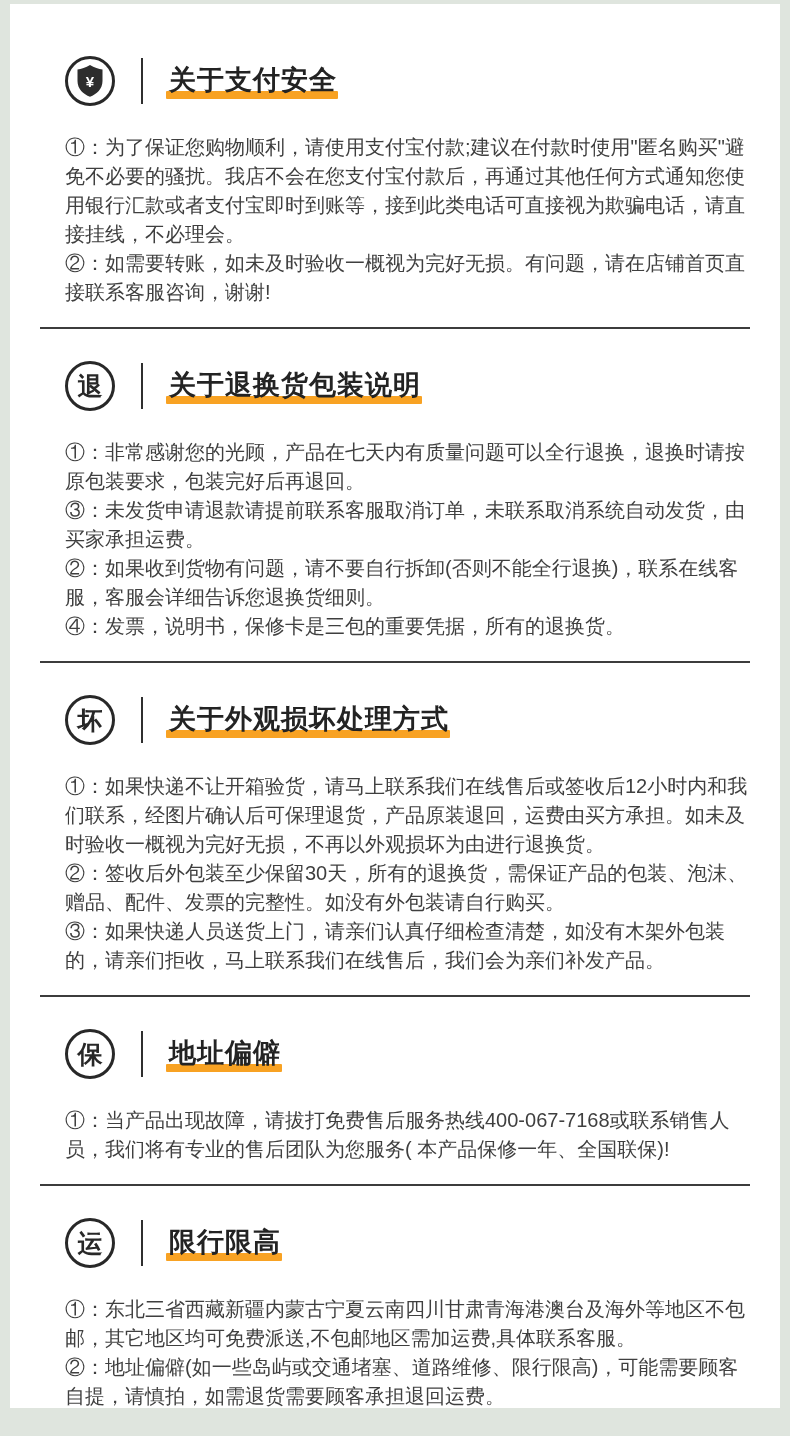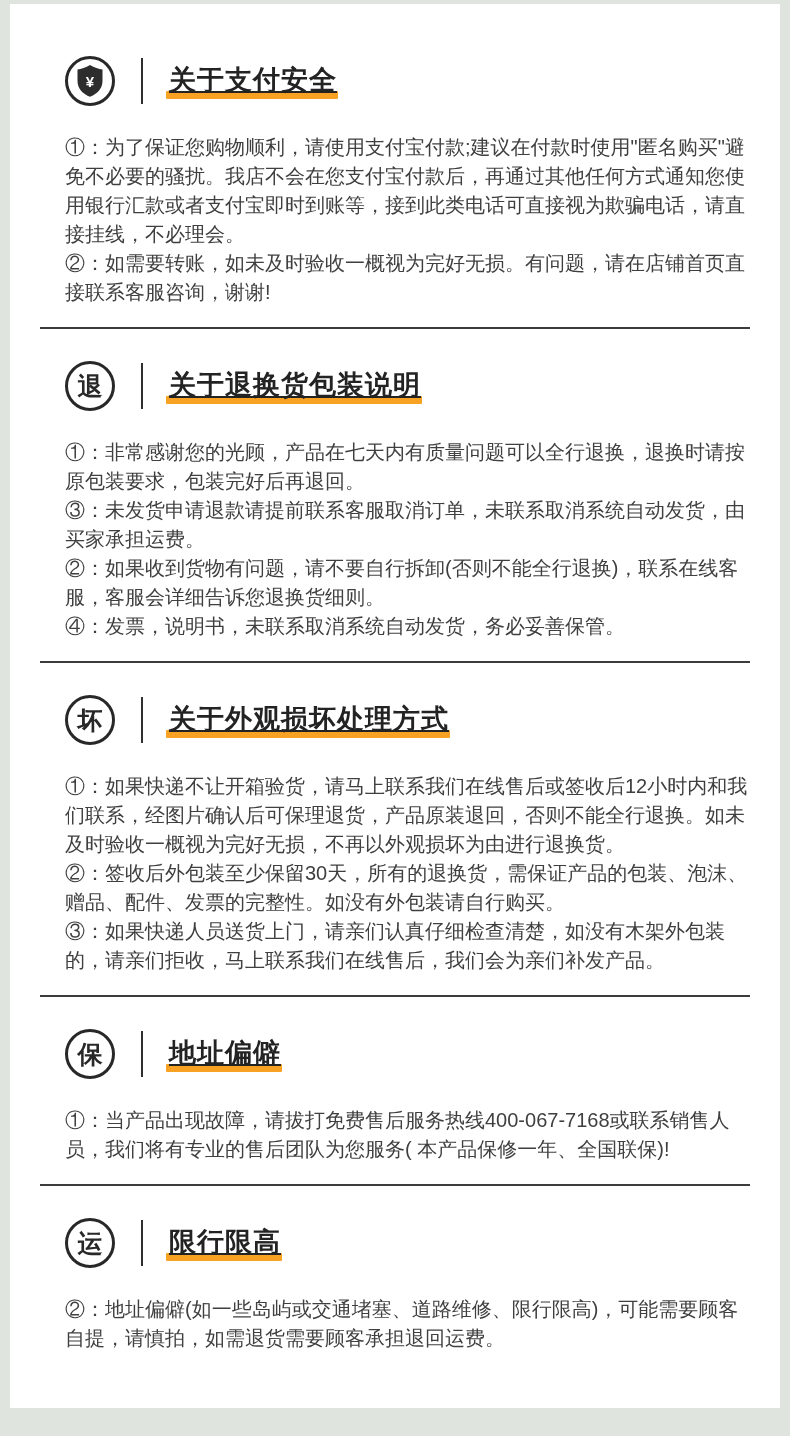--- a/index.html
+++ b/index.html
@@ -67,21 +67,21 @@
   .section-title .hl-bar {
     position: absolute;
     left: -3px;
     right: -1px;
     bottom: -3px;
     height: 8px;
     background: #f8a223;
     border-radius: 1px;
     z-index: 0;
   }
-  .section-title .t { position: relative; z-index: 1; text-decoration: underline; }
+  .section-title .t { position: relative; z-index: 1; }
   .section-body {
     margin-top: 26px;
     font-size: 20px;
     line-height: 29px;
     color: #3f3f3f;
     max-width: 690px;
   }
   .section-body p { margin: 0; }
   .divider {
     border: none;
@@ -124,38 +124,38 @@
         <div class="vbar"></div>
         <div class="section-title">
           <span class="hl-bar"></span>
           <span class="t">关于退换货包装说明</span>
         </div>
       </div>
       <div class="section-body">
         <p>①：非常感谢您的光顾，产品在七天内有质量问题可以全行退换，退换时请按原包装要求，包装完好后再退回。</p>
         <p>③：未发货申请退款请提前联系客服取消订单，未联系取消系统自动发货，由买家承担运费。</p>
         <p>②：如果收到货物有问题，请不要自行拆卸(否则不能全行退换)，联系在线客服，客服会详细告诉您退换货细则。</p>
-        <p>④：发票，说明书，未联系取消系统自动发货，务必妥善保管。</p>
+        <p>④：发票，说明书，保修卡是三包的重要凭据，所有的退换货。</p>
       </div>
     </div>
     <hr class="divider">
 
     <div class="section">
       <div class="section-header">
         <div class="icon-circle">
           <span class="icon-char">坏</span>
         </div>
         <div class="vbar"></div>
         <div class="section-title">
           <span class="hl-bar"></span>
           <span class="t">关于外观损坏处理方式</span>
         </div>
       </div>
       <div class="section-body">
-        <p>①：如果快递不让开箱验货，请马上联系我们在线售后或签收后12小时内和我们联系，经图片确认后可保理退货，产品原装退回，否则不能全行退换。如未及时验收一概视为完好无损，不再以外观损坏为由进行退换货。</p>
+        <p>①：如果快递不让开箱验货，请马上联系我们在线售后或签收后12小时内和我们联系，经图片确认后可保理退货，产品原装退回，运费由买方承担。如未及时验收一概视为完好无损，不再以外观损坏为由进行退换货。</p>
         <p>②：签收后外包装至少保留30天，所有的退换货，需保证产品的包装、泡沫、赠品、配件、发票的完整性。如没有外包装请自行购买。</p>
         <p>③：如果快递人员送货上门，请亲们认真仔细检查清楚，如没有木架外包装的，请亲们拒收，马上联系我们在线售后，我们会为亲们补发产品。</p>
       </div>
     </div>
     <hr class="divider">
 
     <div class="section">
       <div class="section-header">
         <div class="icon-circle">
           <span class="icon-char">保</span>
@@ -177,18 +177,19 @@
         <div class="icon-circle">
           <span class="icon-char">运</span>
         </div>
         <div class="vbar"></div>
         <div class="section-title">
           <span class="hl-bar"></span>
           <span class="t">限行限高</span>
         </div>
       </div>
       <div class="section-body">
+        <p>①：东北三省西藏新疆内蒙古宁夏云南四川甘肃青海港澳台及海外等地区不包邮，其它地区均可免费派送,不包邮地区需加运费,具体联系客服。</p>
         <p>②：地址偏僻(如一些岛屿或交通堵塞、道路维修、限行限高)，可能需要顾客自提，请慎拍，如需退货需要顾客承担退回运费。</p>
       </div>
     </div>
 
   </div>
 </div>
 
 </body></html>

